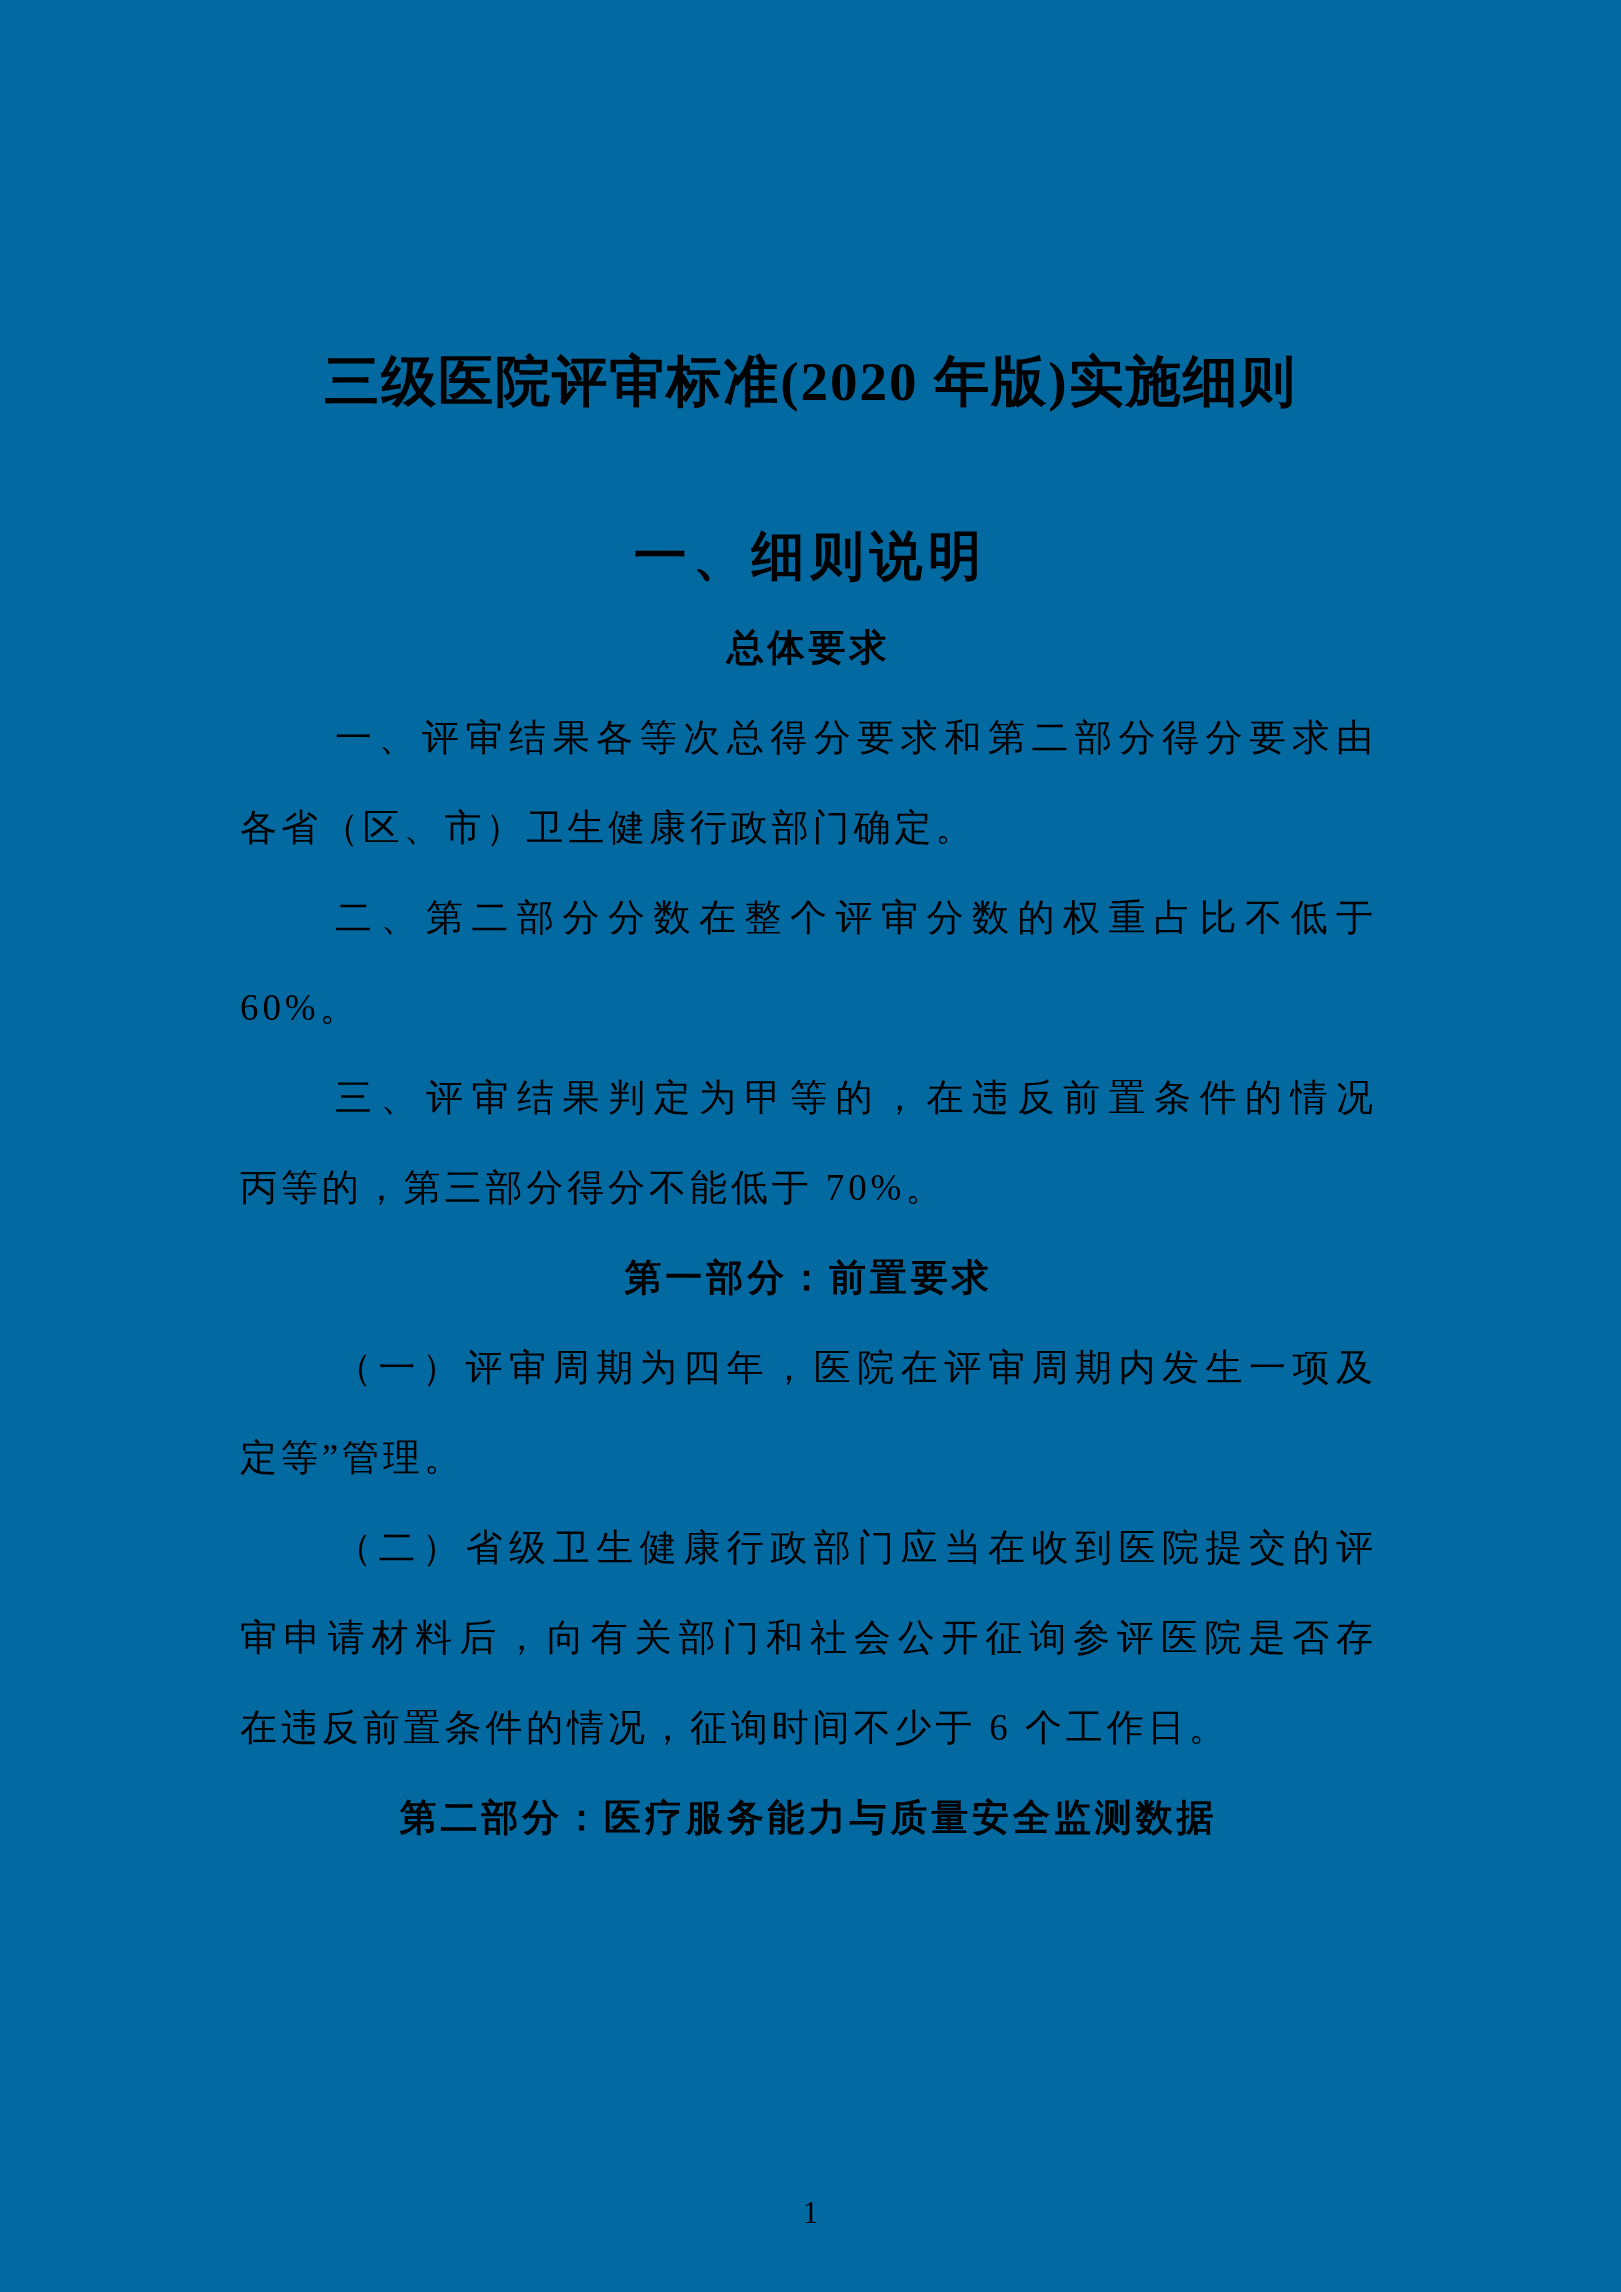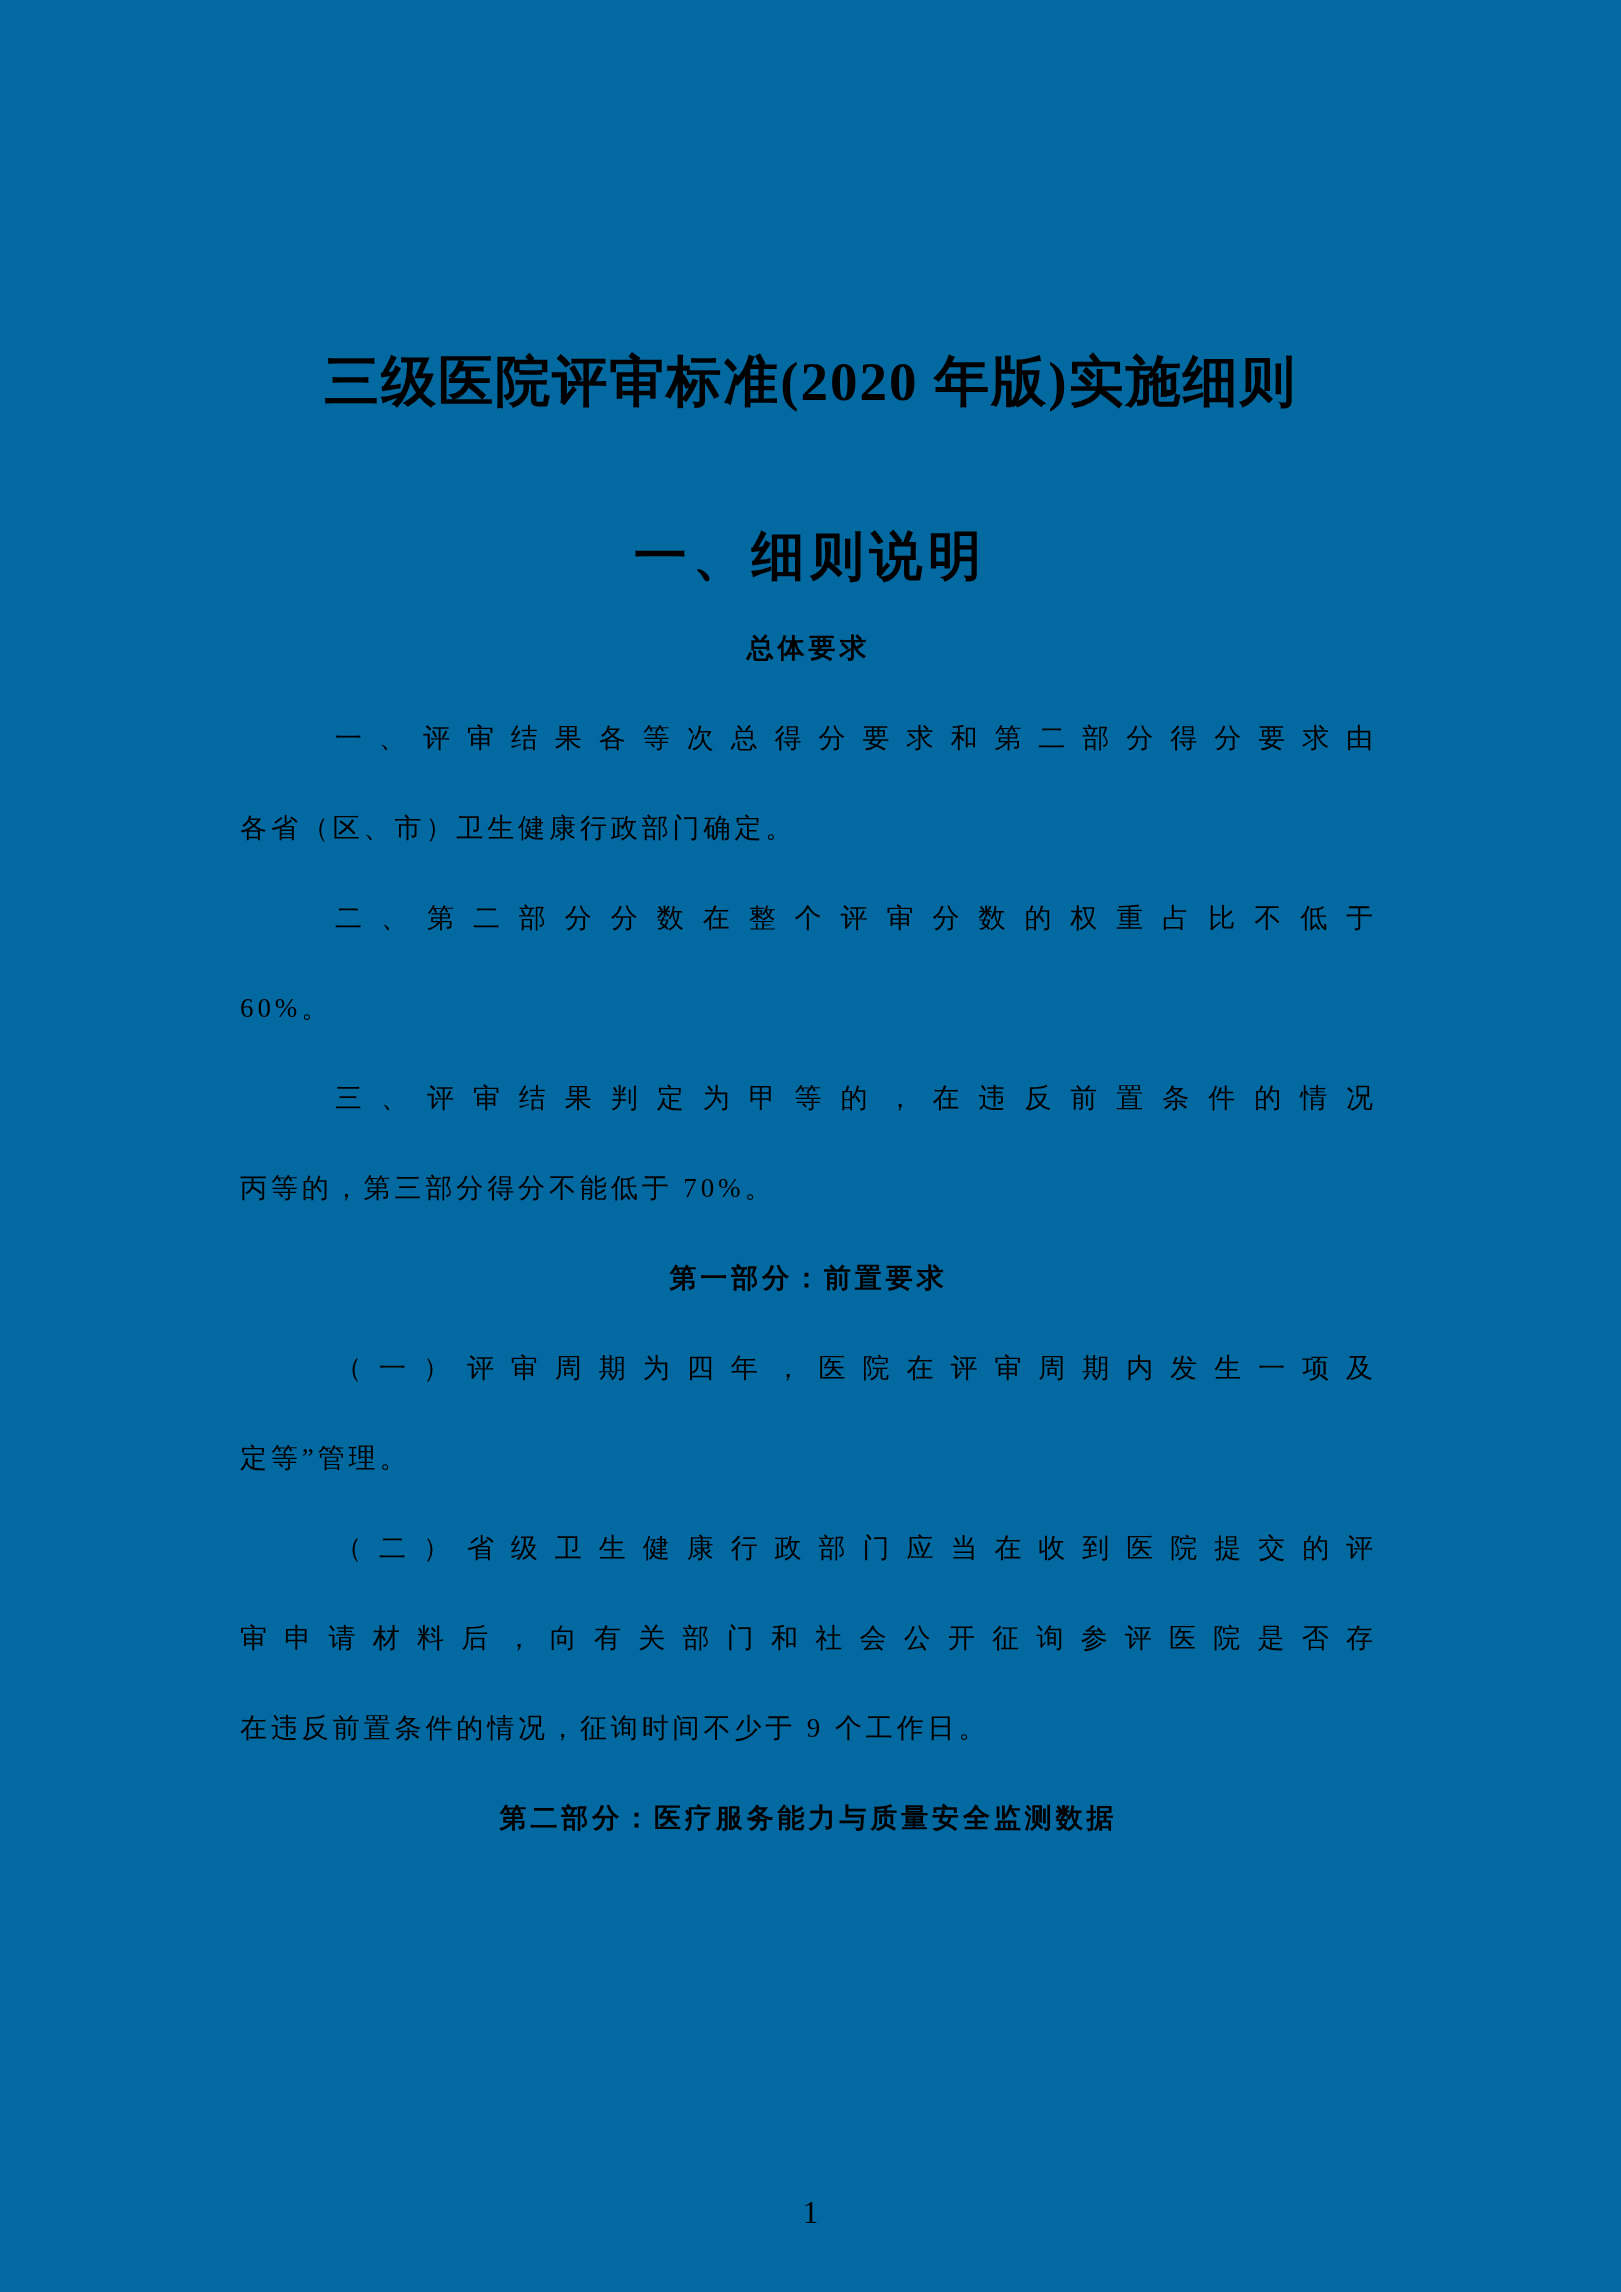--- a/index.html
+++ b/index.html
@@ -47,21 +47,21 @@
   }
   .content {
     position: absolute;
     top: 603px;
     left: 240px;
     width: 1137px;
   }
   .row {
     height: 90px;
     line-height: 90px;
-    font-size: 27px;
+    font-size: 37px;
     overflow: hidden;
   }
   .ln {
     font-family: "Liberation Serif", "DejaVu Serif", serif;
     letter-spacing: 3.9px;
     text-align: left;
   }
   .jst {
     text-align: justify;
     text-align-last: justify;
@@ -110,21 +110,21 @@
     <div class="row ln indent jst">三、评审结果判定为甲等的，在违反前置条件的情况</div>
     <div class="row ln">丙等的，第三部分得分不能低于 70%。</div>
 
     <div class="row sub">第一部分：前置要求</div>
 
     <div class="row ln indent jst">（一）评审周期为四年，医院在评审周期内发生一项及</div>
     <div class="row ln">定等”管理。</div>
 
     <div class="row ln indent jst">（二）省级卫生健康行政部门应当在收到医院提交的评</div>
     <div class="row ln jst">审申请材料后，向有关部门和社会公开征询参评医院是否存</div>
-    <div class="row ln">在违反前置条件的情况，征询时间不少于 9 个工作日。</div>
+    <div class="row ln">在违反前置条件的情况，征询时间不少于 6 个工作日。</div>
 
     <div class="row sub">第二部分：医疗服务能力与质量安全监测数据</div>
 
   </div>
 
   <div class="page-number">1</div>
 
 </div>
 
 

